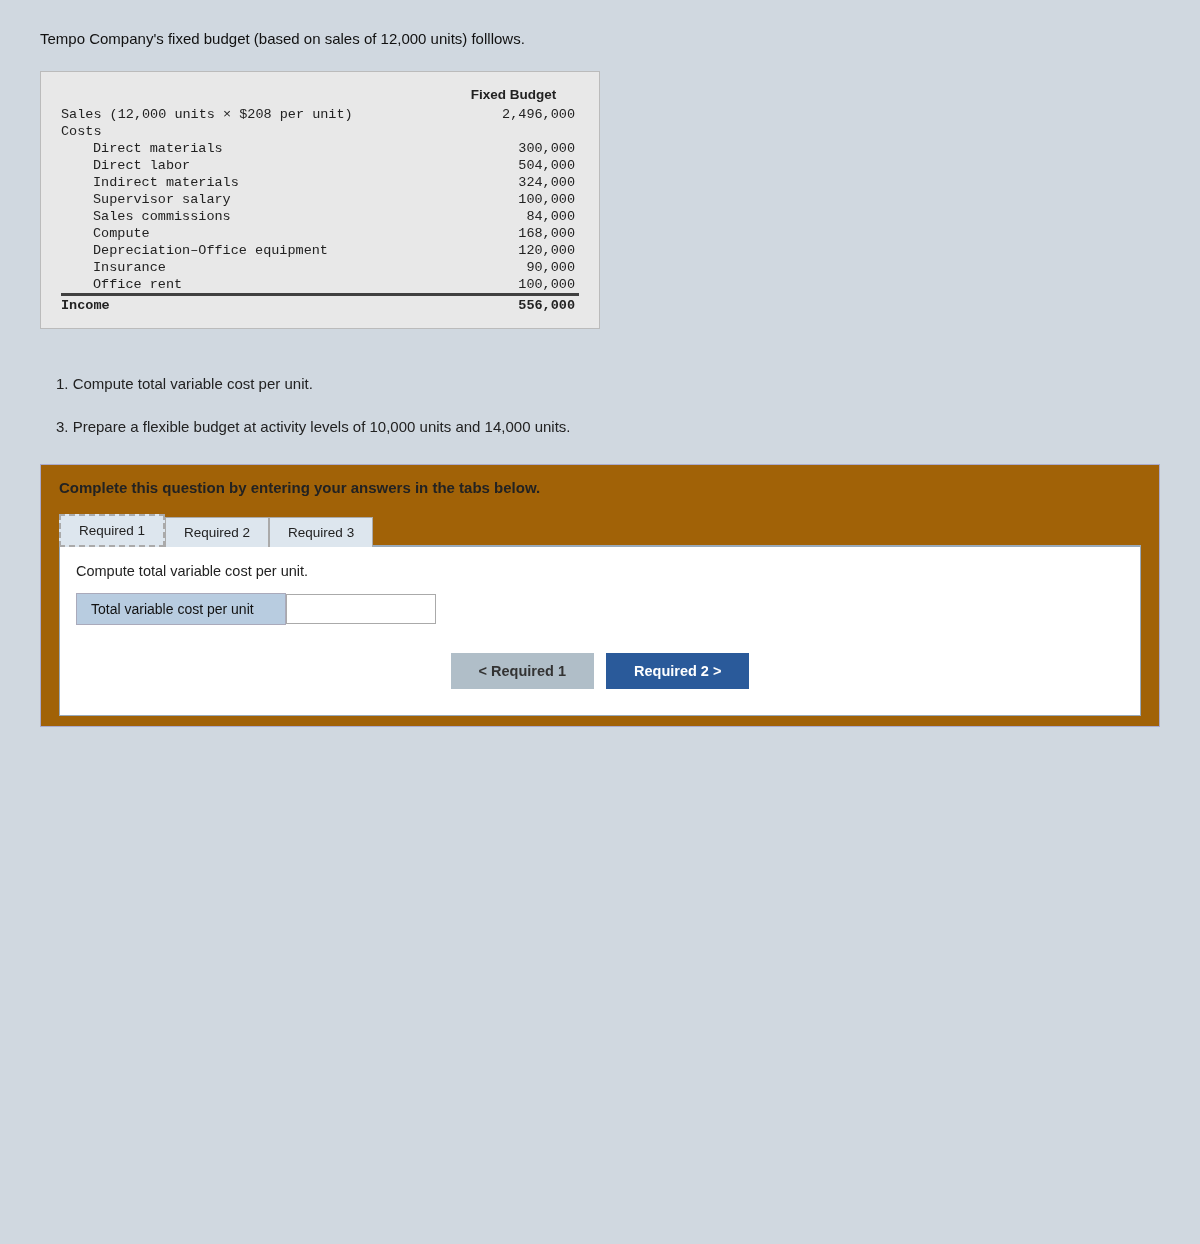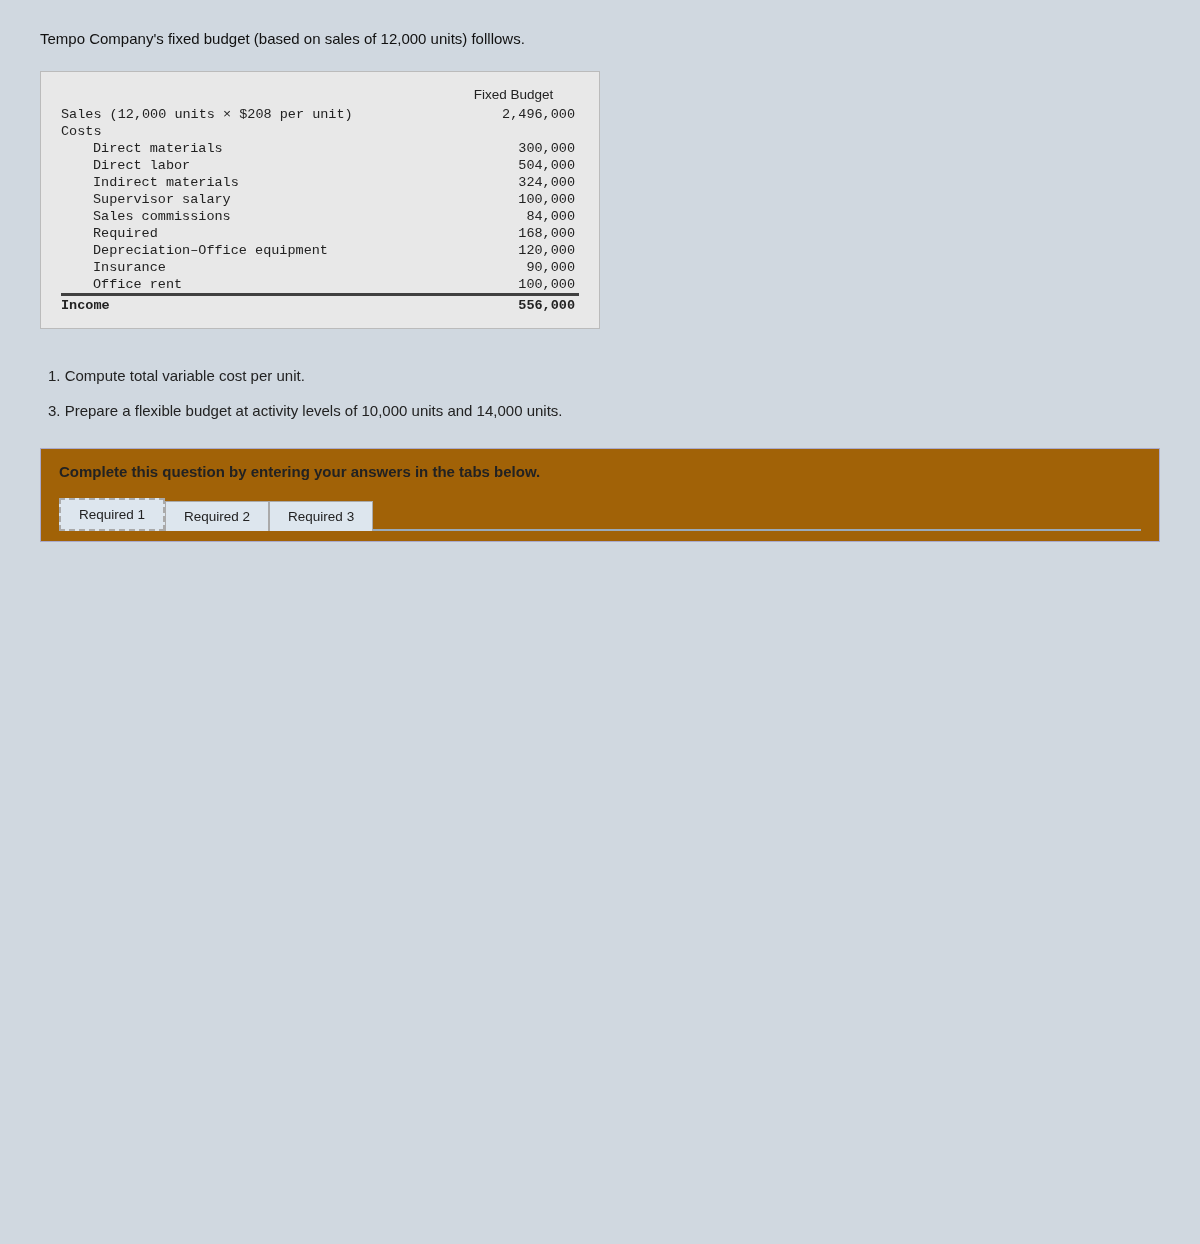--- a/index.html
+++ b/index.html
@@ -26,21 +26,21 @@
       min-width: 560px;
     }
     .budget-table {
       width: 100%;
       border-collapse: collapse;
       font-family: 'Courier New', Courier, monospace;
       font-size: 13.5px;
     }
     .budget-table .header-row td {
       text-align: center;
-      font-weight: normal;
+      font-weight: bold;
       padding-bottom: 4px;
       font-family: Arial, sans-serif;
     }
     .budget-table td {
       padding: 1px 4px;
       vertical-align: top;
     }
     .budget-table .label-col {
       text-align: left;
       padding-left: 0;
@@ -54,21 +54,21 @@
       border-top: 3px solid #404040;
       padding-top: 2px;
       font-weight: bold;
     }
 
     .questions-section {
       margin-bottom: 24px;
       font-size: 15px;
       line-height: 1.8;
     }
-    .questions-section p { margin: 8px; }
+    .questions-section p { margin: 16px; }
 
     .complete-box {
       background: #a16207;
       border: 1px solid #aac;
       padding: 14px 18px 10px 18px;
       margin-bottom: 0;
     }
     .complete-box .complete-label {
       font-weight: bold;
       font-size: 15px;
@@ -203,21 +203,21 @@
         </tr>
         <tr>
           <td class="label-col indent2">Supervisor salary</td>
           <td class="value-col">100,000</td>
         </tr>
         <tr>
           <td class="label-col indent2">Sales commissions</td>
           <td class="value-col">84,000</td>
         </tr>
         <tr>
-          <td class="label-col indent2">Required</td>
+          <td class="label-col indent2">Compute</td>
           <td class="value-col">168,000</td>
         </tr>
         <tr>
           <td class="label-col indent2">Depreciation–Office equipment</td>
           <td class="value-col">120,000</td>
         </tr>
         <tr>
           <td class="label-col indent2">Insurance</td>
           <td class="value-col">90,000</td>
         </tr>
@@ -244,16 +244,28 @@
 
 <div class="complete-box">
   <div class="complete-label">Complete this question by entering your answers in the tabs below.</div>
 
   <div class="tabs-area">
     <div class="tab dotted active">Required 1</div>
     <div class="tab">Required 2</div>
     <div class="tab">Required 3</div>
   </div>
 
+  <div class="tab-content">
+    <div class="compute-label">Compute total variable cost per unit.</div>
+    <div class="answer-row">
+      <div class="row-label">Total variable cost per unit</div>
+      <input class="row-input" type="text" placeholder="" style="">
+    </div>
+
+    <div class="nav-buttons">
+      <button class="nav-btn prev">&lt; Required 1</button>
+      <button class="nav-btn next">Required 2  &gt;</button>
+    </div>
+  </div>
 </div>
 
 
 
 
 </body></html>

